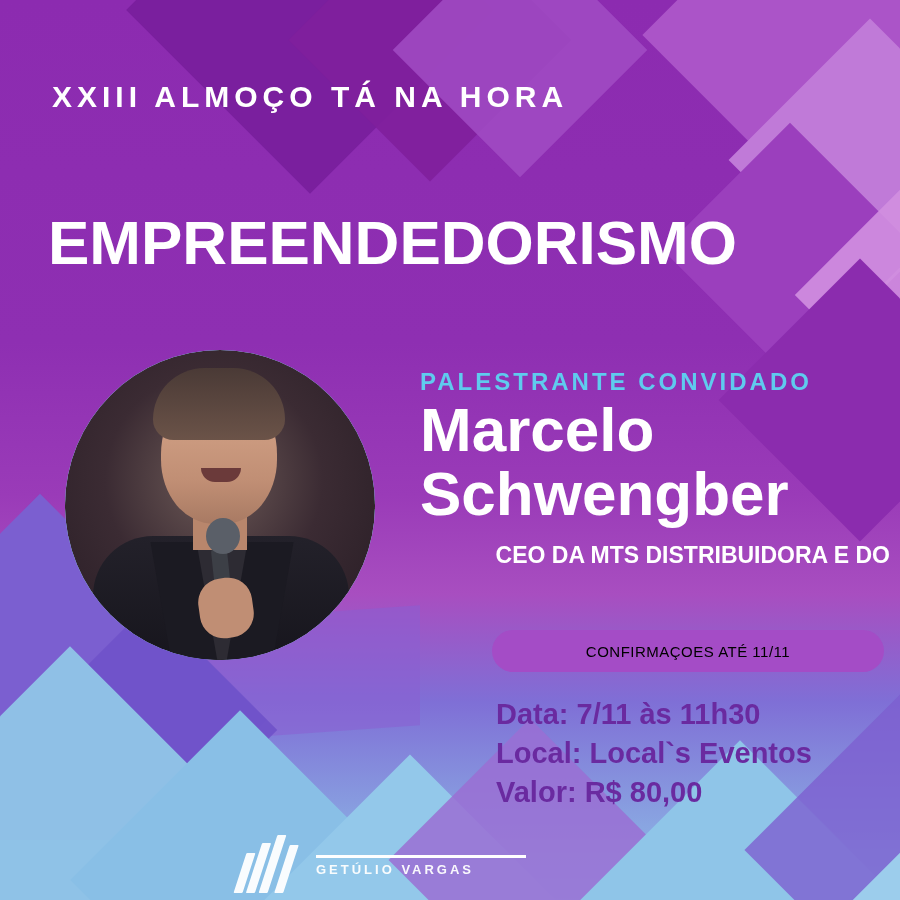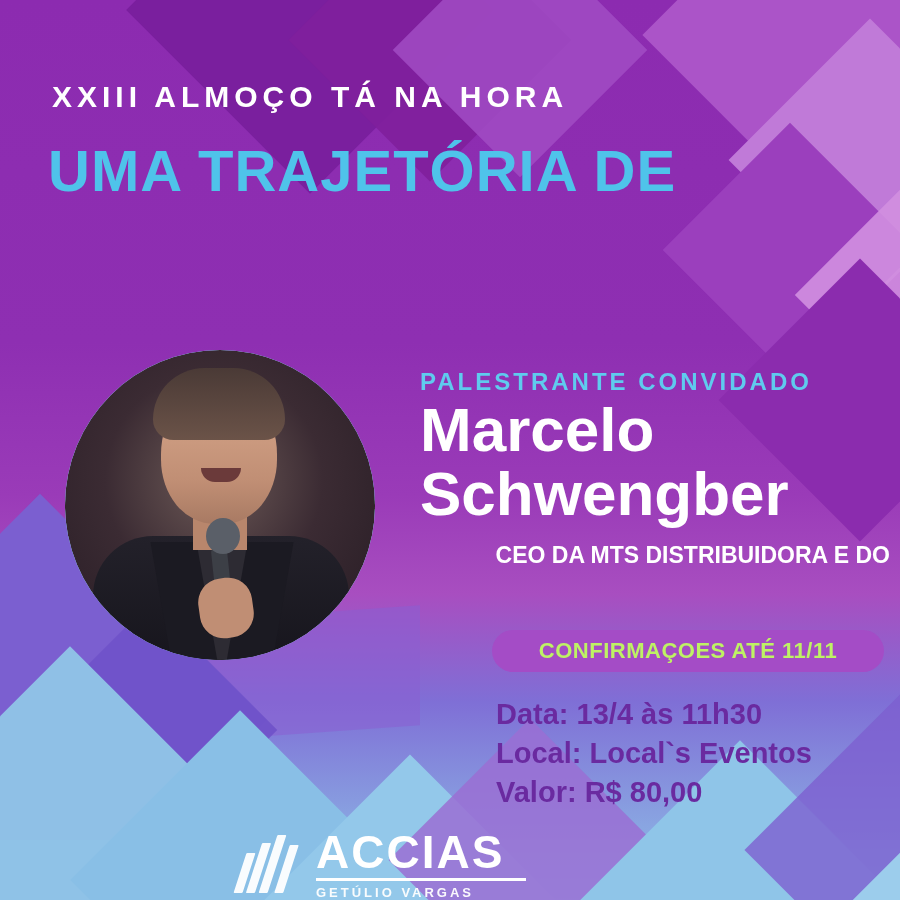--- a/index.html
+++ b/index.html
@@ -99,21 +99,21 @@
   }
   .role{
     position:absolute;left:420px;top:540px;width:470px;
     color:#ffffff;font-size:23px;font-weight:800;line-height:1.35;text-transform:uppercase;text-align:right;
   }
   .confirm-pill{
     position:absolute;left:492px;top:630px;width:392px;height:42px;border-radius:21px;
     background:#a44cc6;display:flex;align-items:center;justify-content:center;
   }
   .confirm-pill span{
-    color:#bef264;font-size:22px;font-weight:700;letter-spacing:.5px;text-transform:uppercase;
+    color:#000000;font-size:15px;font-weight:400;letter-spacing:.5px;text-transform:uppercase;
   }
   .details{
     position:absolute;left:496px;top:695px;width:400px;
     color:#6a2aa0;font-size:29px;font-weight:800;line-height:1.35;
   }
 
   
   .logo{
     position:absolute;left:240px;top:828px;width:420px;height:72px;
     display:flex;align-items:center;gap:14px;
@@ -148,21 +148,21 @@
   <div class="sq left-light"></div>
   <div class="band-bot"></div>
   <div class="sq bot-blue1"></div>
   <div class="sq bot-blue2"></div>
   <div class="sq bot-purple"></div>
   <div class="sq bot-right1"></div>
   <div class="sq bot-right2"></div>
   <div class="sq bot-right3"></div>
 
   <div class="kicker">XXIII ALMOÇO TÁ NA HORA</div>
-  <div class="title1">UMA TRAJETÓRIA DE</div>
+  <div class="title2">EMPREENDEDORISMO</div>
 
   <div class="photo-wrap">
     <div class="photo-inner">
       <div class="ph-bg"></div>
       <div class="ph-body"></div>
       <div class="ph-shirt"></div>
       <div class="ph-lapelL"></div>
       <div class="ph-lapelR"></div>
       <div class="ph-neck"></div>
       <div class="ph-head"></div>
@@ -179,32 +179,31 @@
   <div class="sp-name2">Schwengber</div>
   <div class="role">
     <div>CEO DA MTS DISTRIBUIDORA E DO</div>
   </div>
 
   <div class="confirm-pill">
     <span>CONFIRMAÇOES ATÉ 11/11</span>
   </div>
 
   <div class="details">
-    <div>Data: 13/4 às 11h30</div>
+    <div>Data: 7/11 às 11h30</div>
     <div>Local: Local`s Eventos</div>
     <div>Valor: R$ 80,00</div>
   </div>
 
   <div class="logo">
     <div class="logo-mark">
       <i></i>
         <i></i>
         <i></i>
         <i></i>
     </div>
     <div class="logo-text">
-      <div class="logo-word">ACCIAS</div>
       <div class="logo-rule"></div>
       <div class="logo-sub">GETÚLIO VARGAS</div>
     </div>
   </div>
 
 </div>
 
 </body></html>

